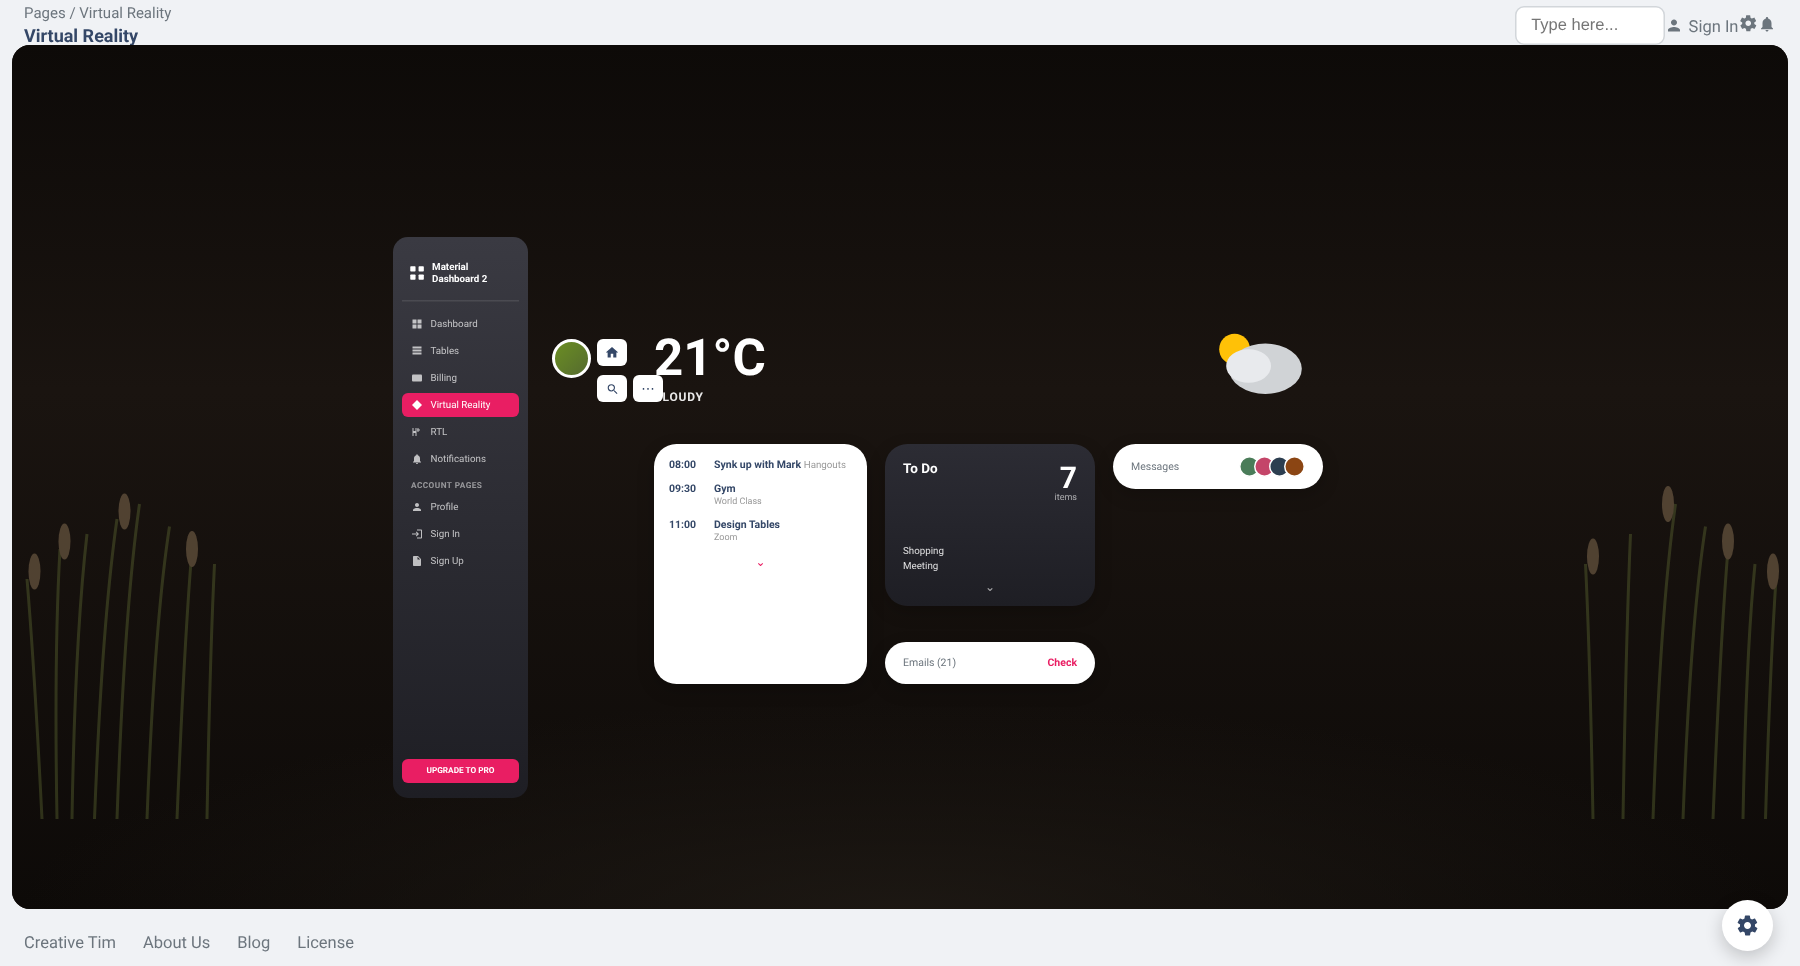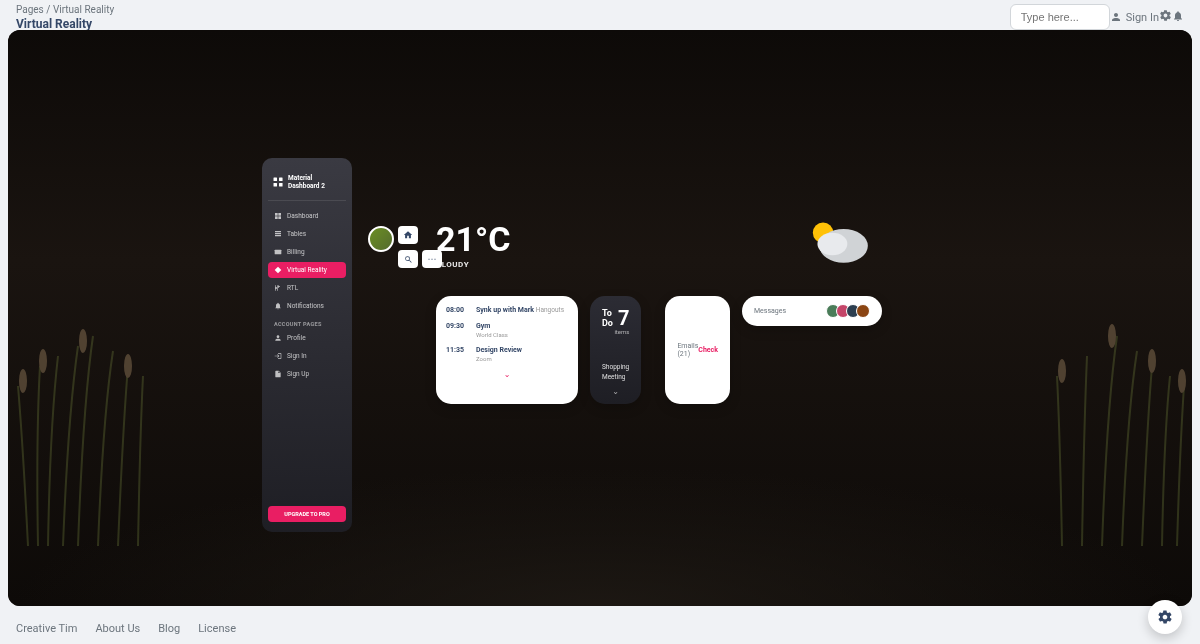--- a/index.html
+++ b/index.html
@@ -46,21 +46,21 @@
 
 .schedule-card { width: 142px; background: #fff; padding: 10px 10px 6px; }
 .sched-row { display: flex; gap: 8px; margin-bottom: 8px; }
 .sched-time { font-size: 7px; font-weight: 700; color: #344767; width: 22px; }
 .sched-body { flex: 1; }
 .sched-title { font-size: 7px; font-weight: 700; color: #344767; }
 .sched-title .muted { font-weight: 400; color: #999; font-size: 6.5px; }
 .sched-sub { font-size: 6px; color: #999; margin-top: 1px; }
 .sched-expand { text-align: center; color: #e91e63; font-size: 8px; cursor: pointer; }
 
-.middle-col { display: flex; gap: 24px; width: 140px; }
+.middle-col { display: flex; flex-direction: column; gap: 24px; width: 140px; }
 .todo-card { background: linear-gradient(180deg, #2c2c34, #1e1e24); color: #fff; padding: 12px 12px 8px; display: flex; flex-direction: column; }
 .todo-head { display: flex; justify-content: space-between; align-items: flex-start; }
 .todo-title { font-size: 9px; font-weight: 700; }
 .todo-count { text-align: right; }
 .todo-num { font-size: 20px; font-weight: 700; line-height: 1; }
 .todo-items-label { font-size: 6px; opacity: 0.6; }
 .todo-list { margin-top: 26px; }
 .todo-item { font-size: 6.5px; opacity: 0.85; margin: 2px 0; }
 .todo-chevron { text-align: center; font-size: 8px; opacity: 0.6; margin-top: 4px; cursor: pointer; }
 .emails-card { background: #fff; padding: 10px 12px; display: flex; justify-content: space-between; align-items: center; font-size: 7px; }
@@ -273,23 +273,23 @@
         </div>
       </div>
       <div class="sched-row">
         <div class="sched-time">09:30</div>
         <div class="sched-body">
           <div class="sched-title">Gym</div>
           <div class="sched-sub">World Class</div>
         </div>
       </div>
       <div class="sched-row">
-        <div class="sched-time">11:35</div>
+        <div class="sched-time">11:00</div>
         <div class="sched-body">
-          <div class="sched-title">Design Review</div>
+          <div class="sched-title">Design Tables</div>
           <div class="sched-sub">Zoom</div>
         </div>
       </div>
       <div class="sched-expand">⌄</div>
     </div>
 
     <div class="middle-col">
       <div class="card todo-card">
         <div class="todo-head">
           <div class="todo-title">To Do</div>

